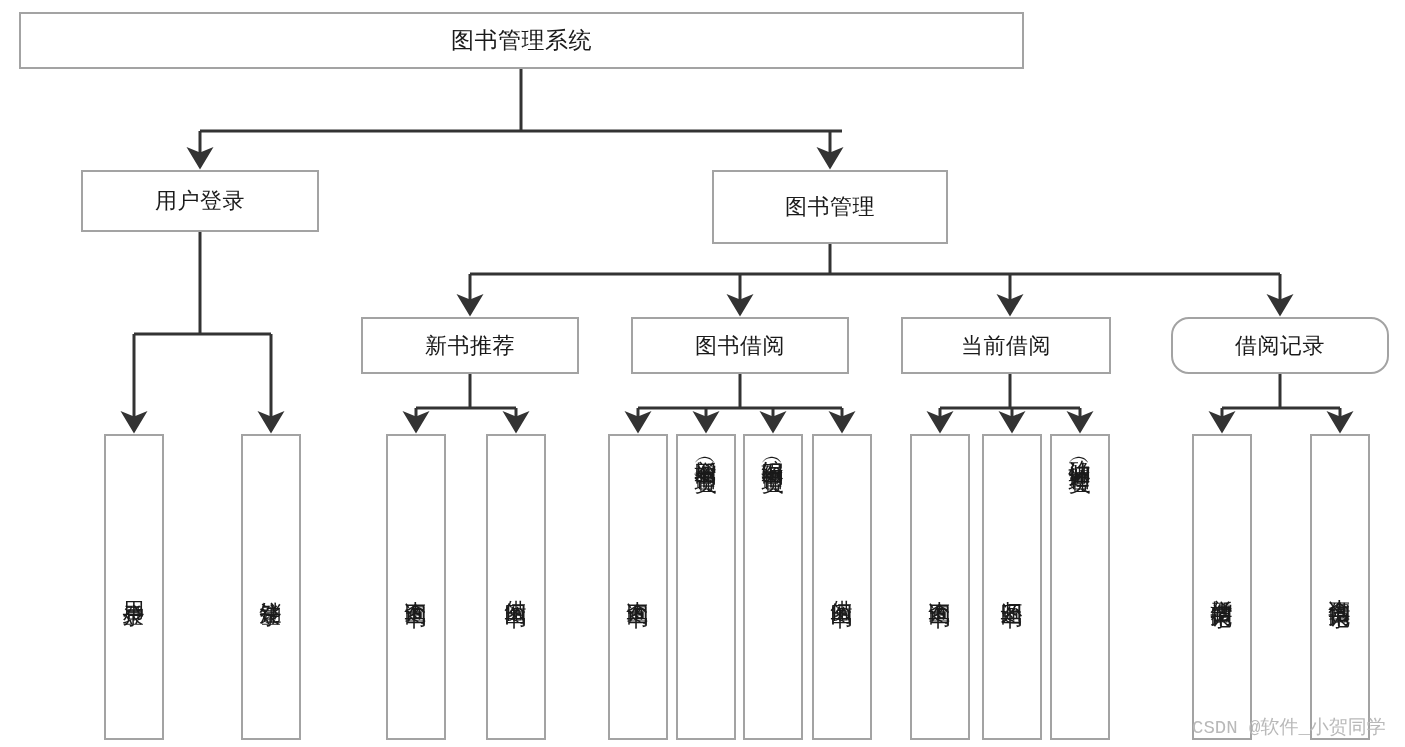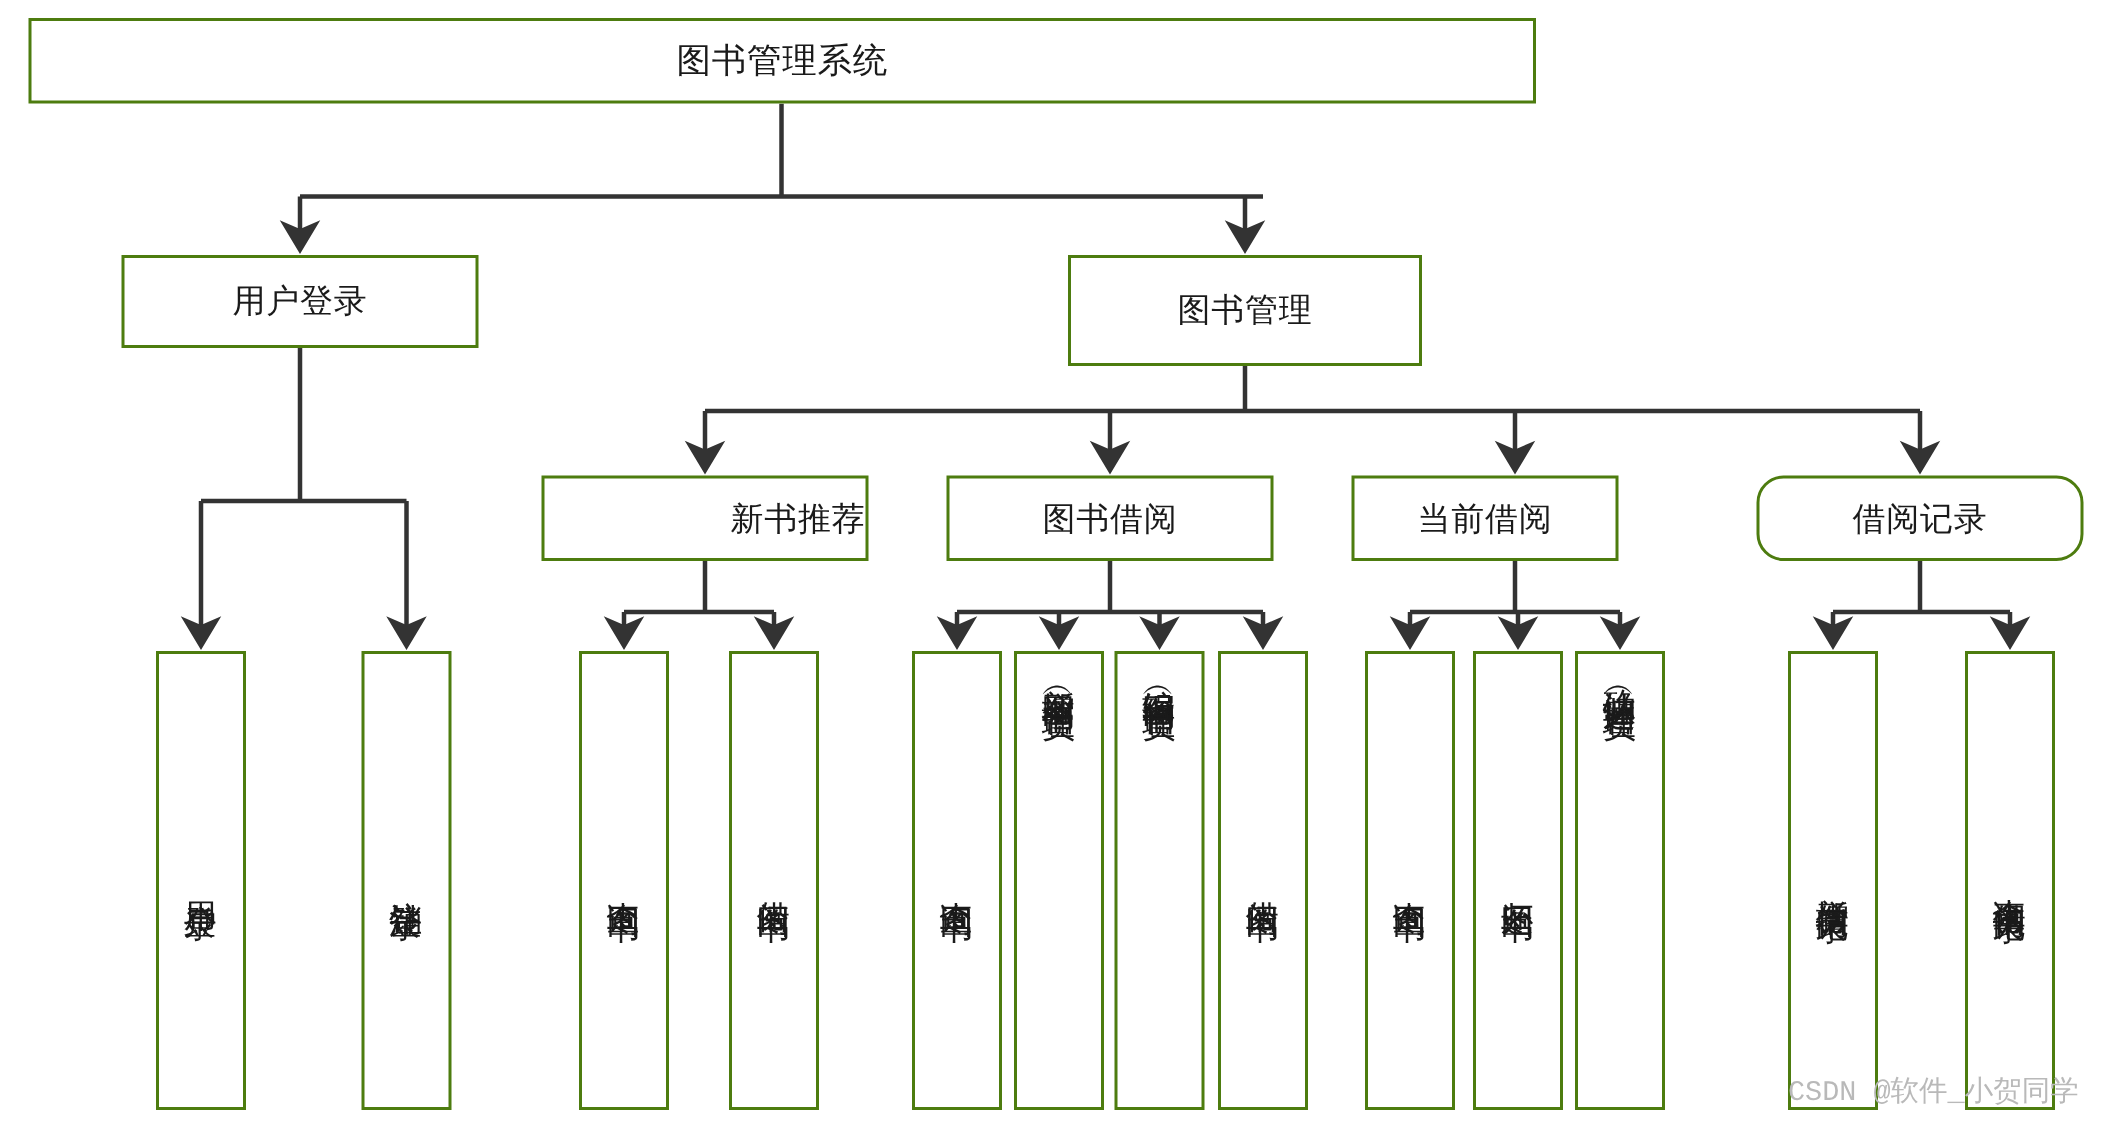--- a/index.html
+++ b/index.html
@@ -22,21 +22,21 @@
     left: 0;
     top: 0;
     width: 1405px;
     height: 747px;
     pointer-events: none;
   }
   .node {
     position: absolute;
     box-sizing: border-box;
     background: #ffffff;
-    border: 2px solid #4d7c0f;
+    border: 2px solid #a3a3a3;
     display: flex;
     align-items: center;
     justify-content: center;
     color: #1a1a1a;
     z-index: 2;
   }
   .node-label {
     display: block;
     text-align: center;
     line-height: 1.18;
@@ -137,27 +137,27 @@
     <span class="node-label">图书管理系统</span>
   </div>
 
   <div class="node horiz tier1" style="left:81px; top:170px; width:238px; height:62px;">
     <span class="node-label">用户登录</span>
   </div>
   <div class="node horiz tier1" style="left:712px; top:170px; width:236px; height:74px;">
     <span class="node-label">图书管理</span>
   </div>
 
-  <div class="node horiz tier2" style="left:361px; top:317px; width:218px; height:57px;justify-content:flex-end;">
+  <div class="node horiz tier2" style="left:361px; top:317px; width:218px; height:57px;">
     <span class="node-label">新书推荐</span>
   </div>
   <div class="node horiz tier2" style="left:631px; top:317px; width:218px; height:57px;">
     <span class="node-label">图书借阅</span>
   </div>
-  <div class="node horiz tier2" style="left:901px; top:317px; width:178px; height:57px;">
+  <div class="node horiz tier2" style="left:901px; top:317px; width:210px; height:57px;">
     <span class="node-label">当前借阅</span>
   </div>
   <div class="node horiz tier2" style="left:1171px; top:317px; width:218px; height:57px;border-radius:18px;">
     <span class="node-label">借阅记录</span>
   </div>
 
   <div class="node vert centered" style="left:104px; top:434px; width:60px; height:306px;">
     <span class="node-label">用户登录</span>
   </div>
   <div class="node vert centered" style="left:241px; top:434px; width:60px; height:306px;">

